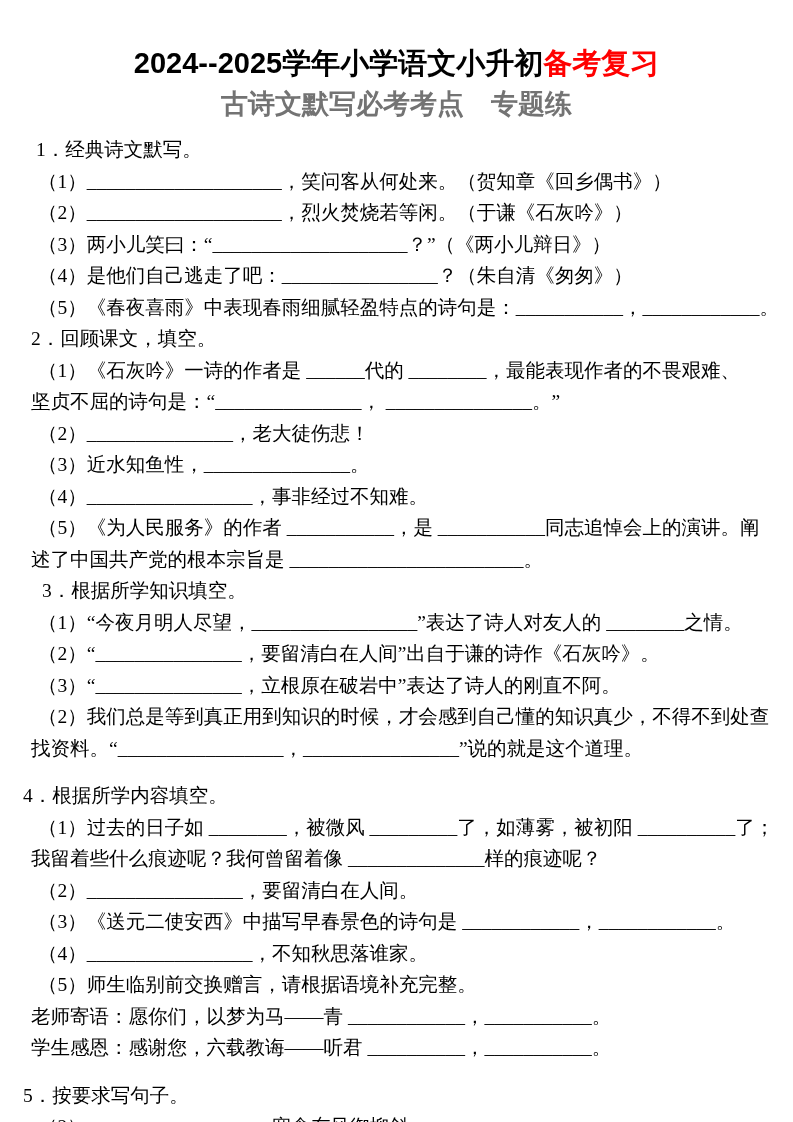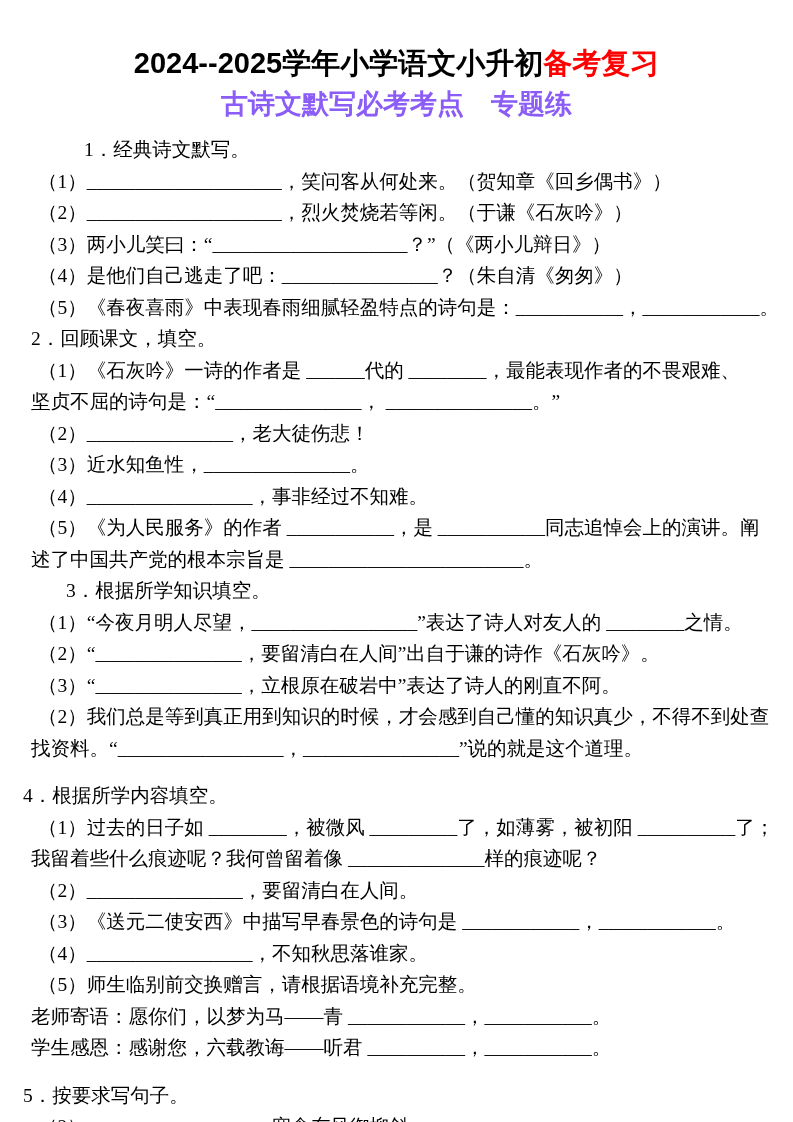--- a/index.html
+++ b/index.html
@@ -20,37 +20,37 @@
     font-size:29px;
     line-height:42px;
     color:#000000;
     white-space:pre;
   }
   .title-main .red-part{color:#ff0000;}
   .title-sub{
     font-size:27px;
     line-height:32px;
     margin-top:4px;
-    color:#8b5cf6;
+    color:#737373;
     white-space:pre;
   }
   .content{
     margin-top:14px;
     font-family:"Liberation Serif","DejaVu Serif",serif;
     font-size:19.5px;
   }
   .line{
     height:31.5px;
     line-height:31.5px;
     white-space:pre;
   }
   .ind-item{padding-left:38px;}
   .ind-flush{padding-left:31px;}
-  .ind-s1{padding-left:84px;}
-  .ind-s3{padding-left:66px;}
+  .ind-s1{padding-left:36px;}
+  .ind-s3{padding-left:42px;}
   .ind-s45{padding-left:23px;margin-top:16px;}
 </style>
 </head>
 <body>
 
 <div class="page">
 
   <div class="titles">
     <div class="title-main"><span>2024--2025学年小学语文小升初</span><span class="red-part">备考复习</span></div>
     <div class="title-sub">古诗文默写必考考点　专题练</div>

